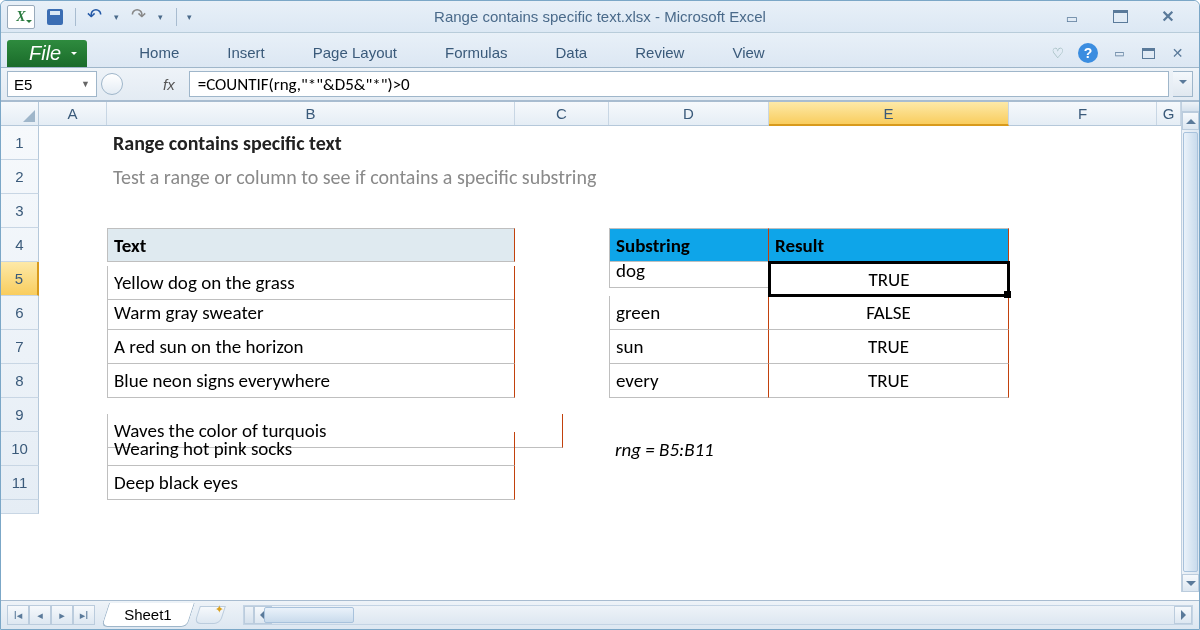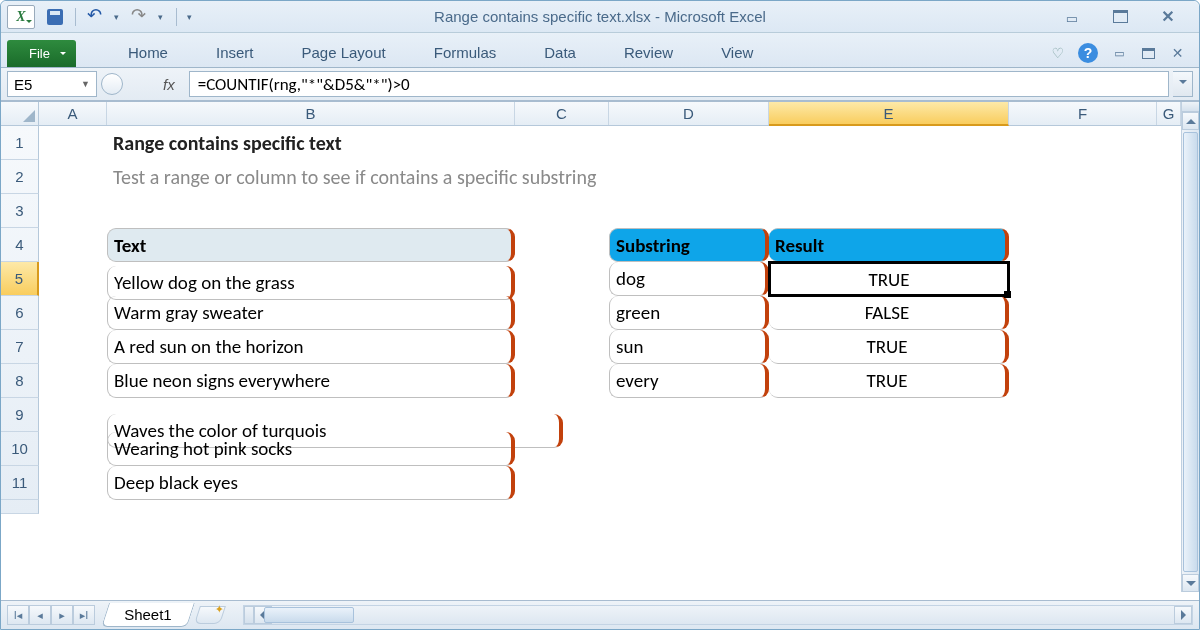--- a/index.html
+++ b/index.html
@@ -21,21 +21,21 @@
   .qat-sep { width:1px; height:18px; background:#a8bcd0; margin: 0 2px;}
   .title-text { position:absolute; left:50%; transform:translateX(-50%); color:#4a6a8a; font-size:15px;}
   .win-controls { margin-left:auto; display:flex; gap:22px; margin-right:18px; color:#5a7a9a;}
   .wc { width:26px; height:16px; display:flex; align-items:center; justify-content:center; font-size:15px; cursor:default;}
   .wc-min::before{content:"▭"; font-size:13px; position:relative; top:2px;}
   .wc-max { border:1.5px solid #5a7a9a; width:15px; height:13px; border-top-width:3px;}
   .wc-close::before{content:"✕"; font-weight:bold; font-size:16px;}
 
   
   .ribbon { height: 35px; background: linear-gradient(#e8f0f8, #dce7f3); display:flex; align-items:flex-end; border-bottom:1px solid #9fb6ca; padding-left:6px;}
-  .file-tab { background: linear-gradient(#2e8b3e, #1a6b2a); color:#fff; padding: 6px 26px 6px 22px; font-size:13px; border-radius:3px 3px 0 0; margin-right: 28px; position:relative; height:27px; display:flex; align-items:center;}
+  .file-tab { background: linear-gradient(#2e8b3e, #1a6b2a); color:#fff; padding: 6px 26px 6px 22px; font-size:20px; border-radius:3px 3px 0 0; margin-right: 28px; position:relative; height:27px; display:flex; align-items:center;font-style:italic;}
   .file-tab::after{ content:""; position:absolute; right:10px; top:12px; border:3px solid transparent; border-top-color:#fff;}
   .rtab { color:#3a5a7a; padding: 6px 24px; font-size:15px; cursor:default;}
   .ribbon-right { margin-left:auto; display:flex; align-items:center; gap:14px; margin-right:14px; padding-bottom:4px;}
   .heart{ color:#8aa; font-size:14px;}
   .help-icon { width:20px; height:20px; background:#3b8de0; border-radius:50%; color:#fff; display:flex; align-items:center; justify-content:center; font-size:14px; font-weight:bold;}
   .rc-sm { width:15px; height:12px; font-size:15px; color:#5a7a9a; display:flex;align-items:center;justify-content:center;}
   .rc-min::before{content:"▭"; font-size:11px;}
   .rc-max { border:1.5px solid #5a7a9a; width:13px; height:11px; border-top-width:3px;}
   .rc-close::before{content:"✕"; font-size:14px;}
 
@@ -64,21 +64,21 @@
   .cells { position:absolute; top:24px; left:38px; right:18px; bottom:0; font-family: Calibri, "Segoe UI", sans-serif;}
   .cell { position:absolute; height:34px; display:flex; align-items:center; padding:0 6px; font-size:19px;}
   
   
   
   
   .title1 { font-weight:bold; color:#222; font-size:20px;}
   .title2 { color:#8a8a8a; font-size:20px;}
   .hdr-blue { background:#dfeaf0; font-weight:600;}
   .hdr-green { background:#0ea5e9; font-weight:600;}
-  .b-top{border-top:1px solid #bfbfbf;} .b-bot{border-bottom:1px solid #bfbfbf;} .b-lft{border-left:1px solid #bfbfbf;} .b-rgt{border-right:4px solid #c2410c;border-radius:9px;}
+  .b-top{border-top:1px solid #bfbfbf;} .b-bot{border-bottom:1px solid #bfbfbf;} .b-lft{border-left:1px solid #bfbfbf;} .b-rgt{border-right:1px solid #c2410c;}
   
   .sel-cell { border:3px solid #000; z-index:5; }
   .sel-handle { position:absolute; width:7px; height:7px; background:#000; right:-4px; bottom:-4px;}
   .center{justify-content:center;}
   .italic{font-style:italic;}
   
   
   .vscroll { position:absolute; top:0; right:0; width:18px; bottom:0; background: linear-gradient(90deg,#eef3f8,#dde7f1); border-left:1px solid #c0d0e0;}
   .vscroll .vs-split{ height:10px; border-bottom:1px solid #bcd; background:linear-gradient(#eef3f8,#d5e1ed);}
   .vscroll .vs-btn { height:18px; background:linear-gradient(#f6f9fc,#dde7f1); border:1px solid #bcd; margin:0; display:flex; align-items:center; justify-content:center;}
@@ -205,34 +205,35 @@
     <div class="cell b-lft b-rgt b-bot" style="top:170px; left:68px; width:408px">Warm gray sweater</div>
     <div class="cell b-lft b-rgt b-bot" style="top:204px; left:68px; width:408px">A red sun on the horizon</div>
     <div class="cell b-lft b-rgt b-bot" style="top:238px; left:68px; width:408px">Blue neon signs everywhere</div>
     <div class="cell b-lft b-rgt b-bot" style="top:288px; left:68px; width:456px">Waves the color of turquois</div>
     <div class="cell b-lft b-rgt b-bot" style="top:340px; left:68px; width:408px">Deep black eyes</div>
     <div class="cell b-lft b-rgt b-bot" style="top:306px; left:68px; width:408px">Wearing hot pink socks</div>
 
     <div class="cell hdr-green b-top b-bot b-lft b-rgt" style="top:102px; left:570px; width:160px">Substring</div>
     <div class="cell hdr-green b-top b-bot b-rgt" style="top:102px; left:730px; width:240px">Result</div>
 
-    <div class="cell b-lft b-rgt b-bot" style="top:136px; left:570px; width:160px">dog</div>
+    <div class="cell b-lft b-rgt b-bot" style="top:128px; left:570px; width:160px">dog</div>
     <div class="cell b-lft b-rgt b-bot" style="top:170px; left:570px; width:160px">green</div>
     <div class="cell b-lft b-rgt b-bot" style="top:238px; left:570px; width:160px">every</div>
     <div class="cell b-lft b-rgt b-bot" style="top:204px; left:570px; width:160px">sun</div>
 
     <div class="cell center b-rgt b-bot" style="top:170px; left:730px; width:240px">FALSE</div>
     <div class="cell center b-rgt b-bot" style="top:204px; left:730px; width:240px">TRUE</div>
     <div class="cell center b-rgt b-bot" style="top:238px; left:730px; width:240px">TRUE</div>
 
     <div class="cell center sel-cell" style="top:135px; left:729px; width:242px; height:36px; background:#fff;">
       <span>TRUE</span>
       <div class="sel-handle"></div>
     </div>
 
+    <div class="cell italic" style="top:306px; left:570px; width:300px">rng = B5:B11</div>
   </div>
 
   <div class="vscroll">
     <div class="vs-split"></div>
     <div class="vs-btn vs-up"></div>
     <div class="vs-thumb"></div>
     <div class="vs-btn vs-down"></div>
   </div>
 </div>
 

